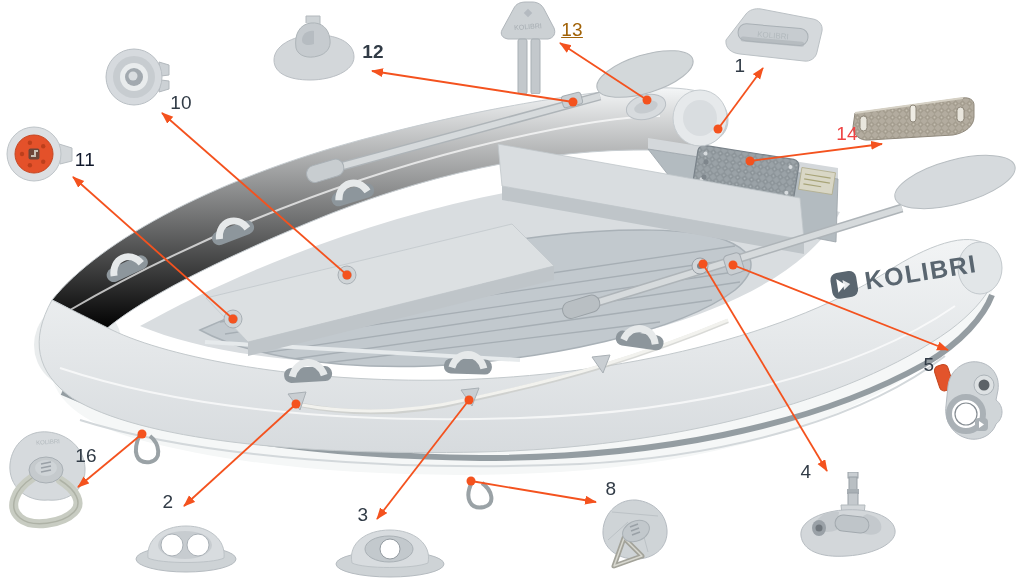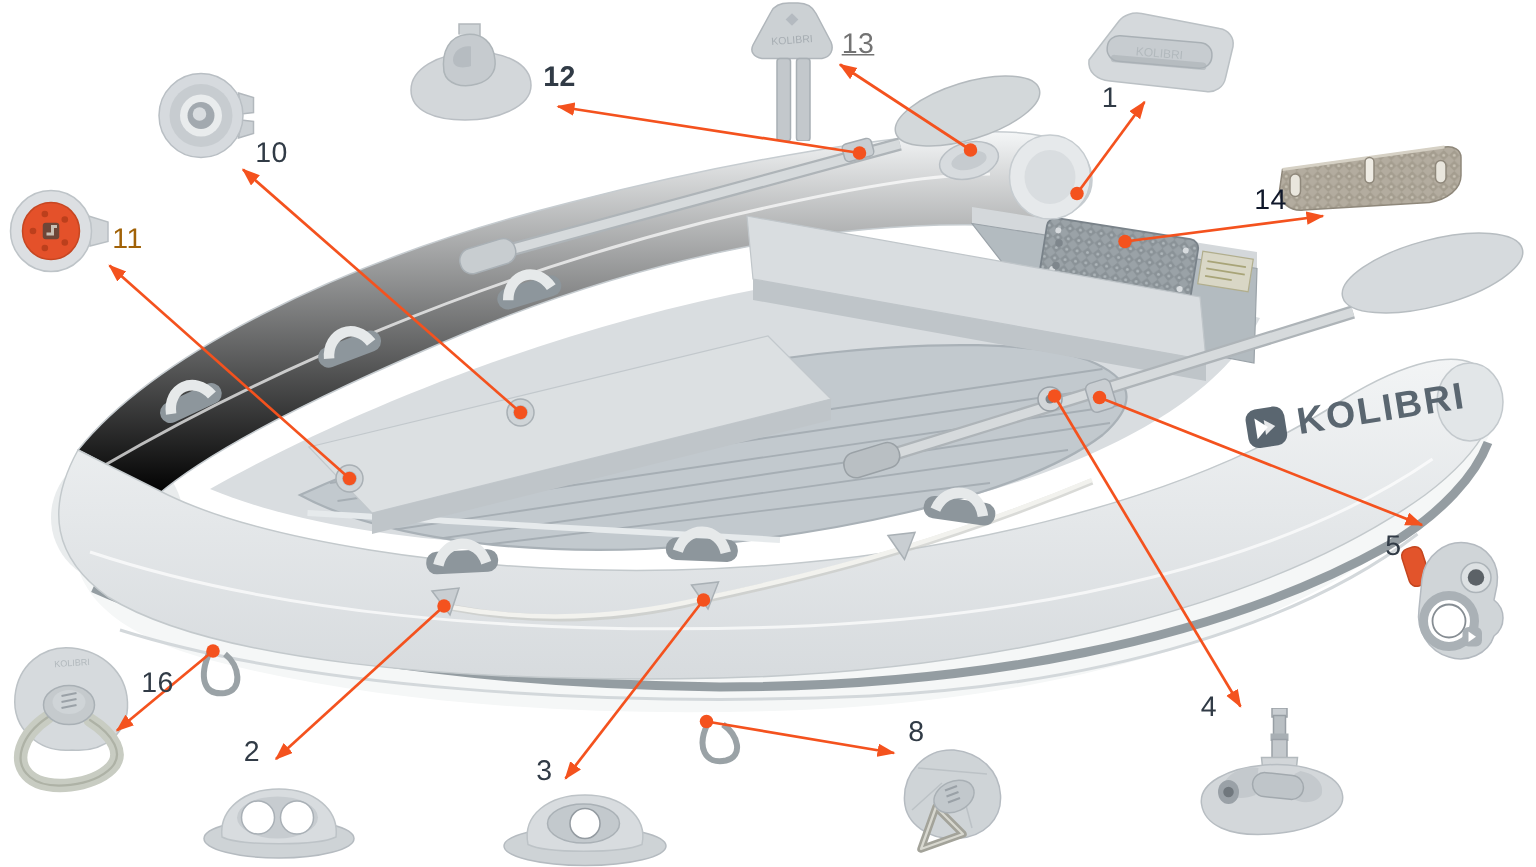--- a/index.html
+++ b/index.html
@@ -347,18 +347,18 @@
       <circle cx="142" cy="434" r="4.5" fill="#f4521e"></circle>
     </svg>
 
 <div class="callout-label" style="left: 740px; top: 66px; color: rgb(49, 59, 70);">1</div>
     <div class="callout-label" style="left: 168px; top: 502px; color: rgb(49, 59, 70);">2</div>
     <div class="callout-label" style="left: 363px; top: 515px; color: rgb(49, 59, 70);">3</div>
     <div class="callout-label" style="left: 806px; top: 472px; color: rgb(49, 59, 70);">4</div>
     <div class="callout-label" style="left: 929px; top: 365px; color: rgb(49, 59, 70);">5</div>
     <div class="callout-label" style="left: 611px; top: 489px; color: rgb(49, 59, 70);">8</div>
     <div class="callout-label" style="left: 181px; top: 103px; color: rgb(49, 59, 70); text-align: center;">10</div>
-    <div class="callout-label" style="left: 85px; top: 160px; color: #a16207; text-align: center;">11</div>
+    <div class="callout-label" style="left: 85px; top: 160px; color: #0f172a; text-align: center;">11</div>
     <div class="callout-label" style="left: 373px; top: 52px; color: rgb(49, 59, 70); font-weight: bold;">12</div>
-    <div class="callout-label" style="left: 572px; top: 30px; color: #737373; text-decoration: underline;">13</div>
-    <div class="callout-label" style="left: 847px; top: 134px; color: #0f172a;">14</div>
-    <div class="callout-label" style="left: 86px; top: 456px; color: rgb(49, 59, 70); margin-left: 19px;">16</div>
+    <div class="callout-label" style="left: 572px; top: 30px; color: #a16207; text-decoration: underline;">13</div>
+    <div class="callout-label" style="left: 847px; top: 134px; color: #ef4444;">14</div>
+    <div class="callout-label" style="left: 86px; top: 456px; color: rgb(49, 59, 70);">16</div>
   </div>
 
 </body></html>

